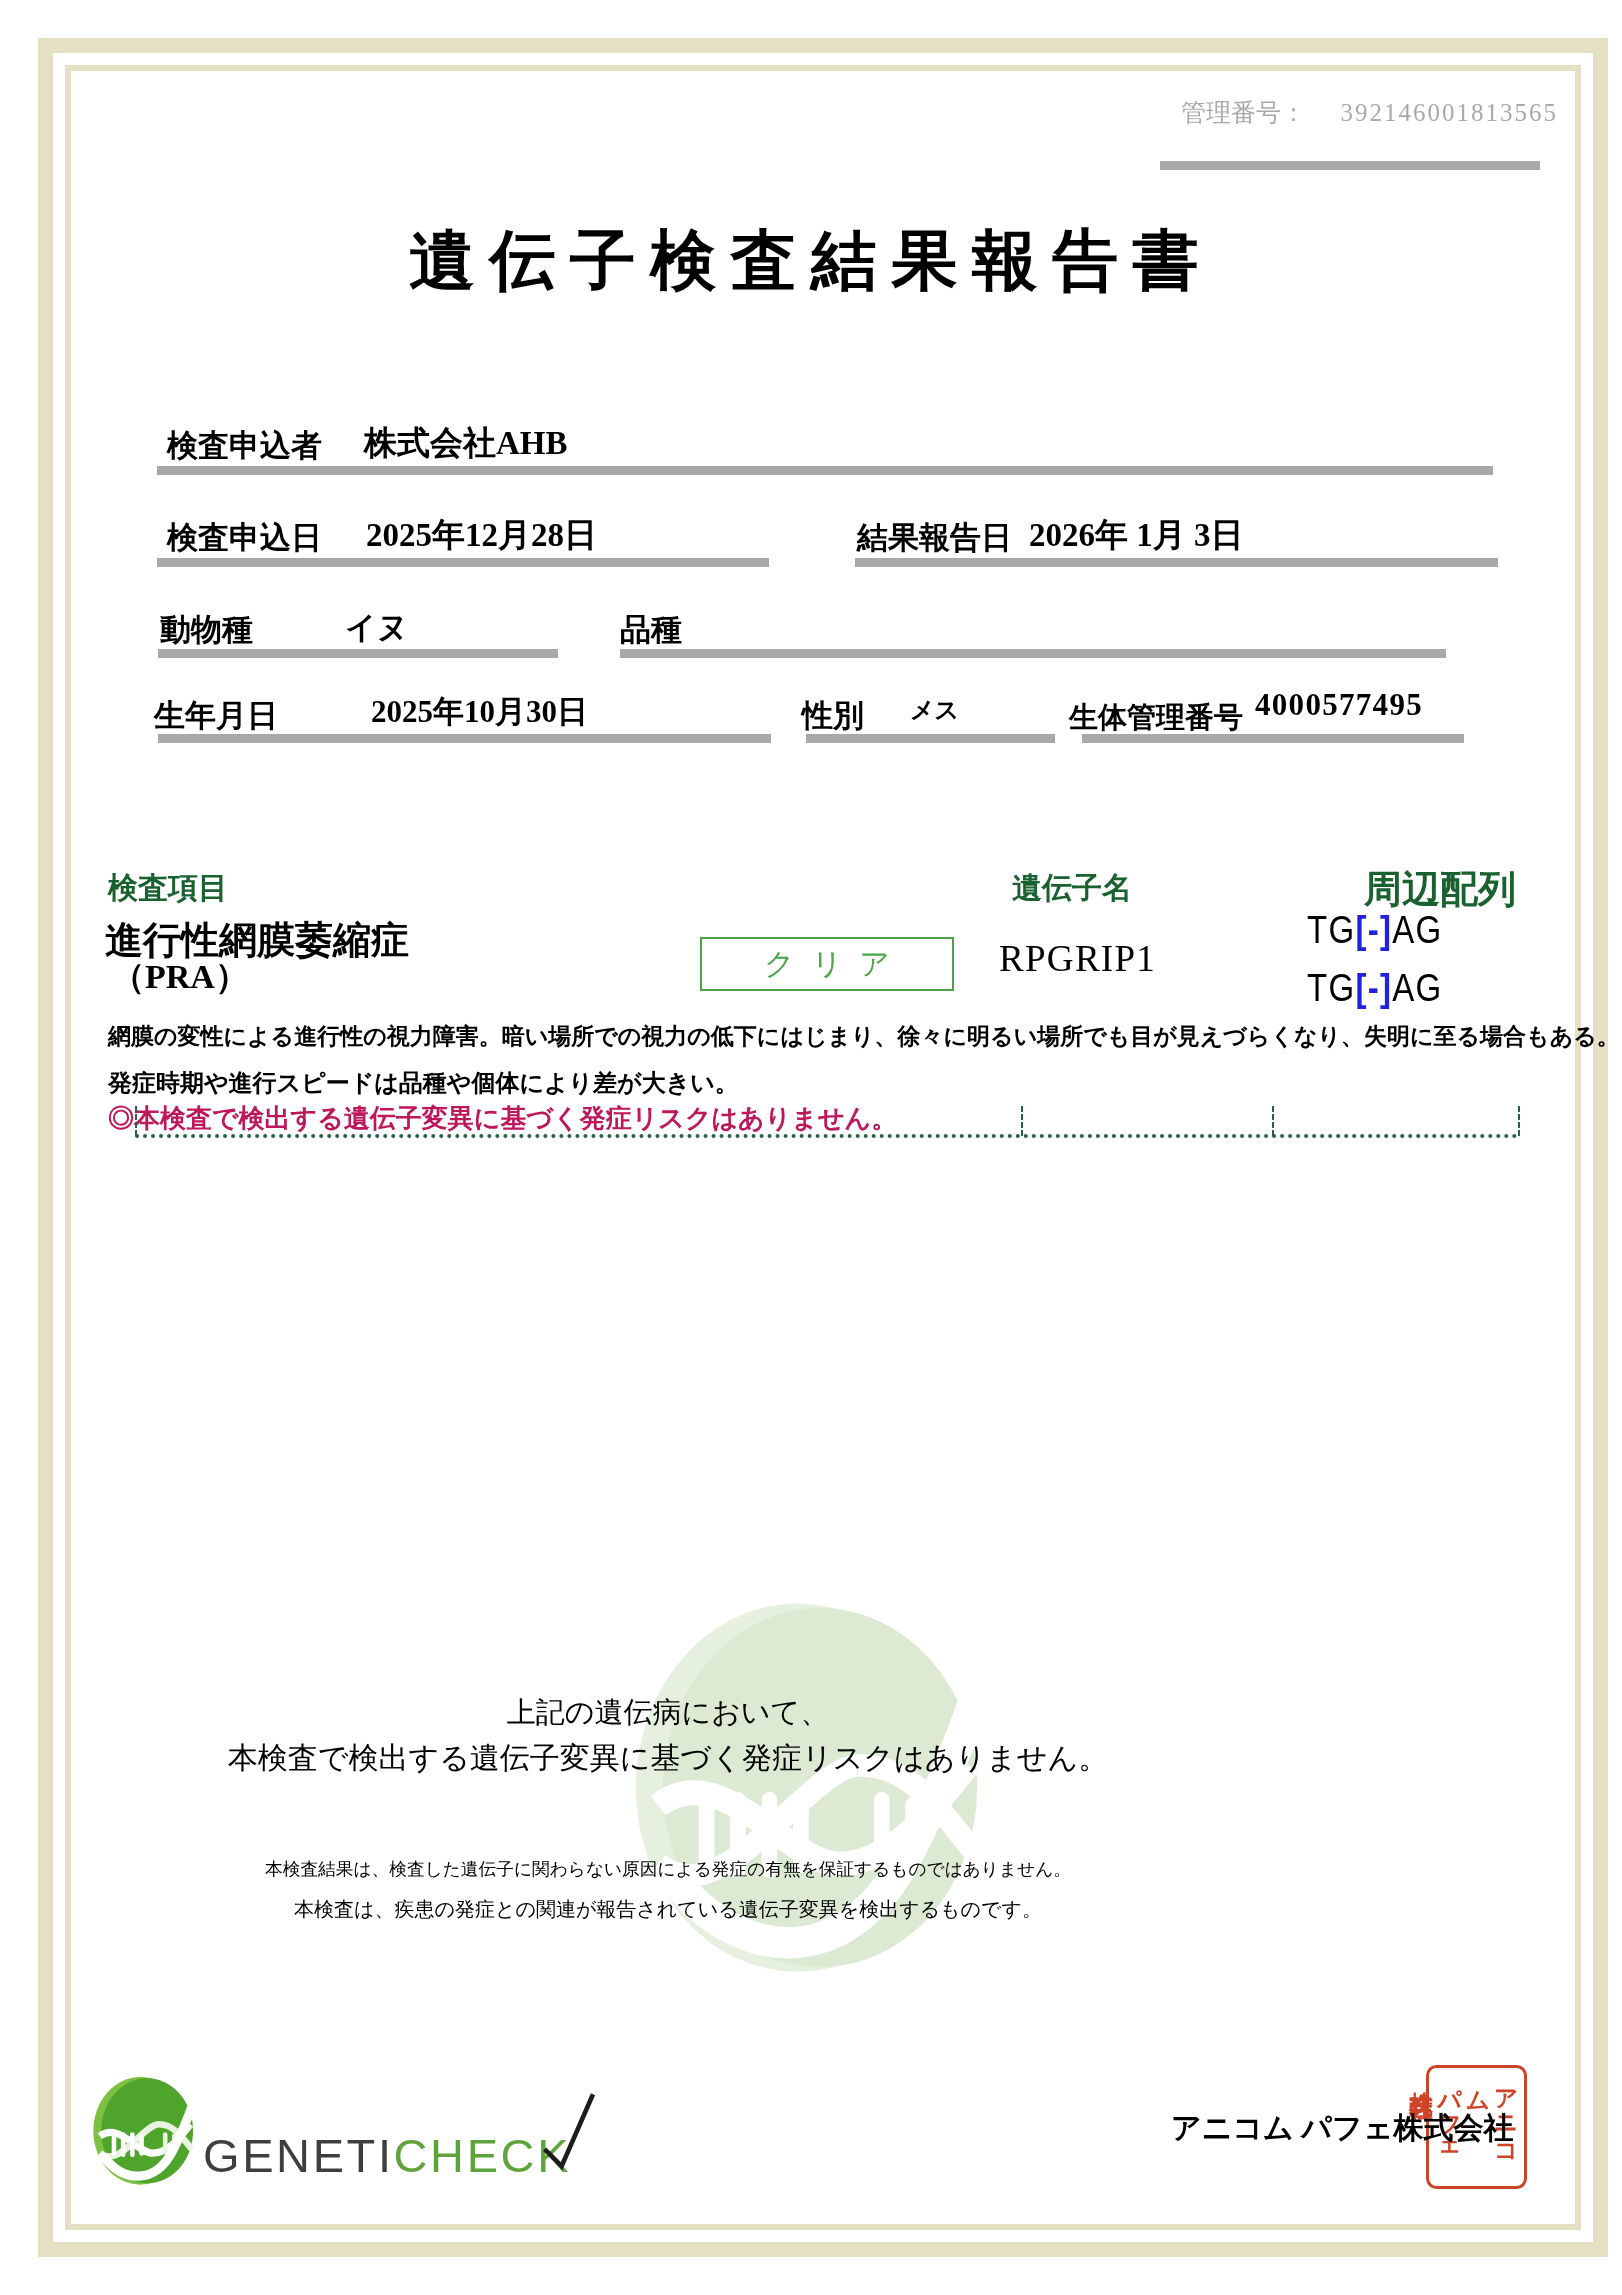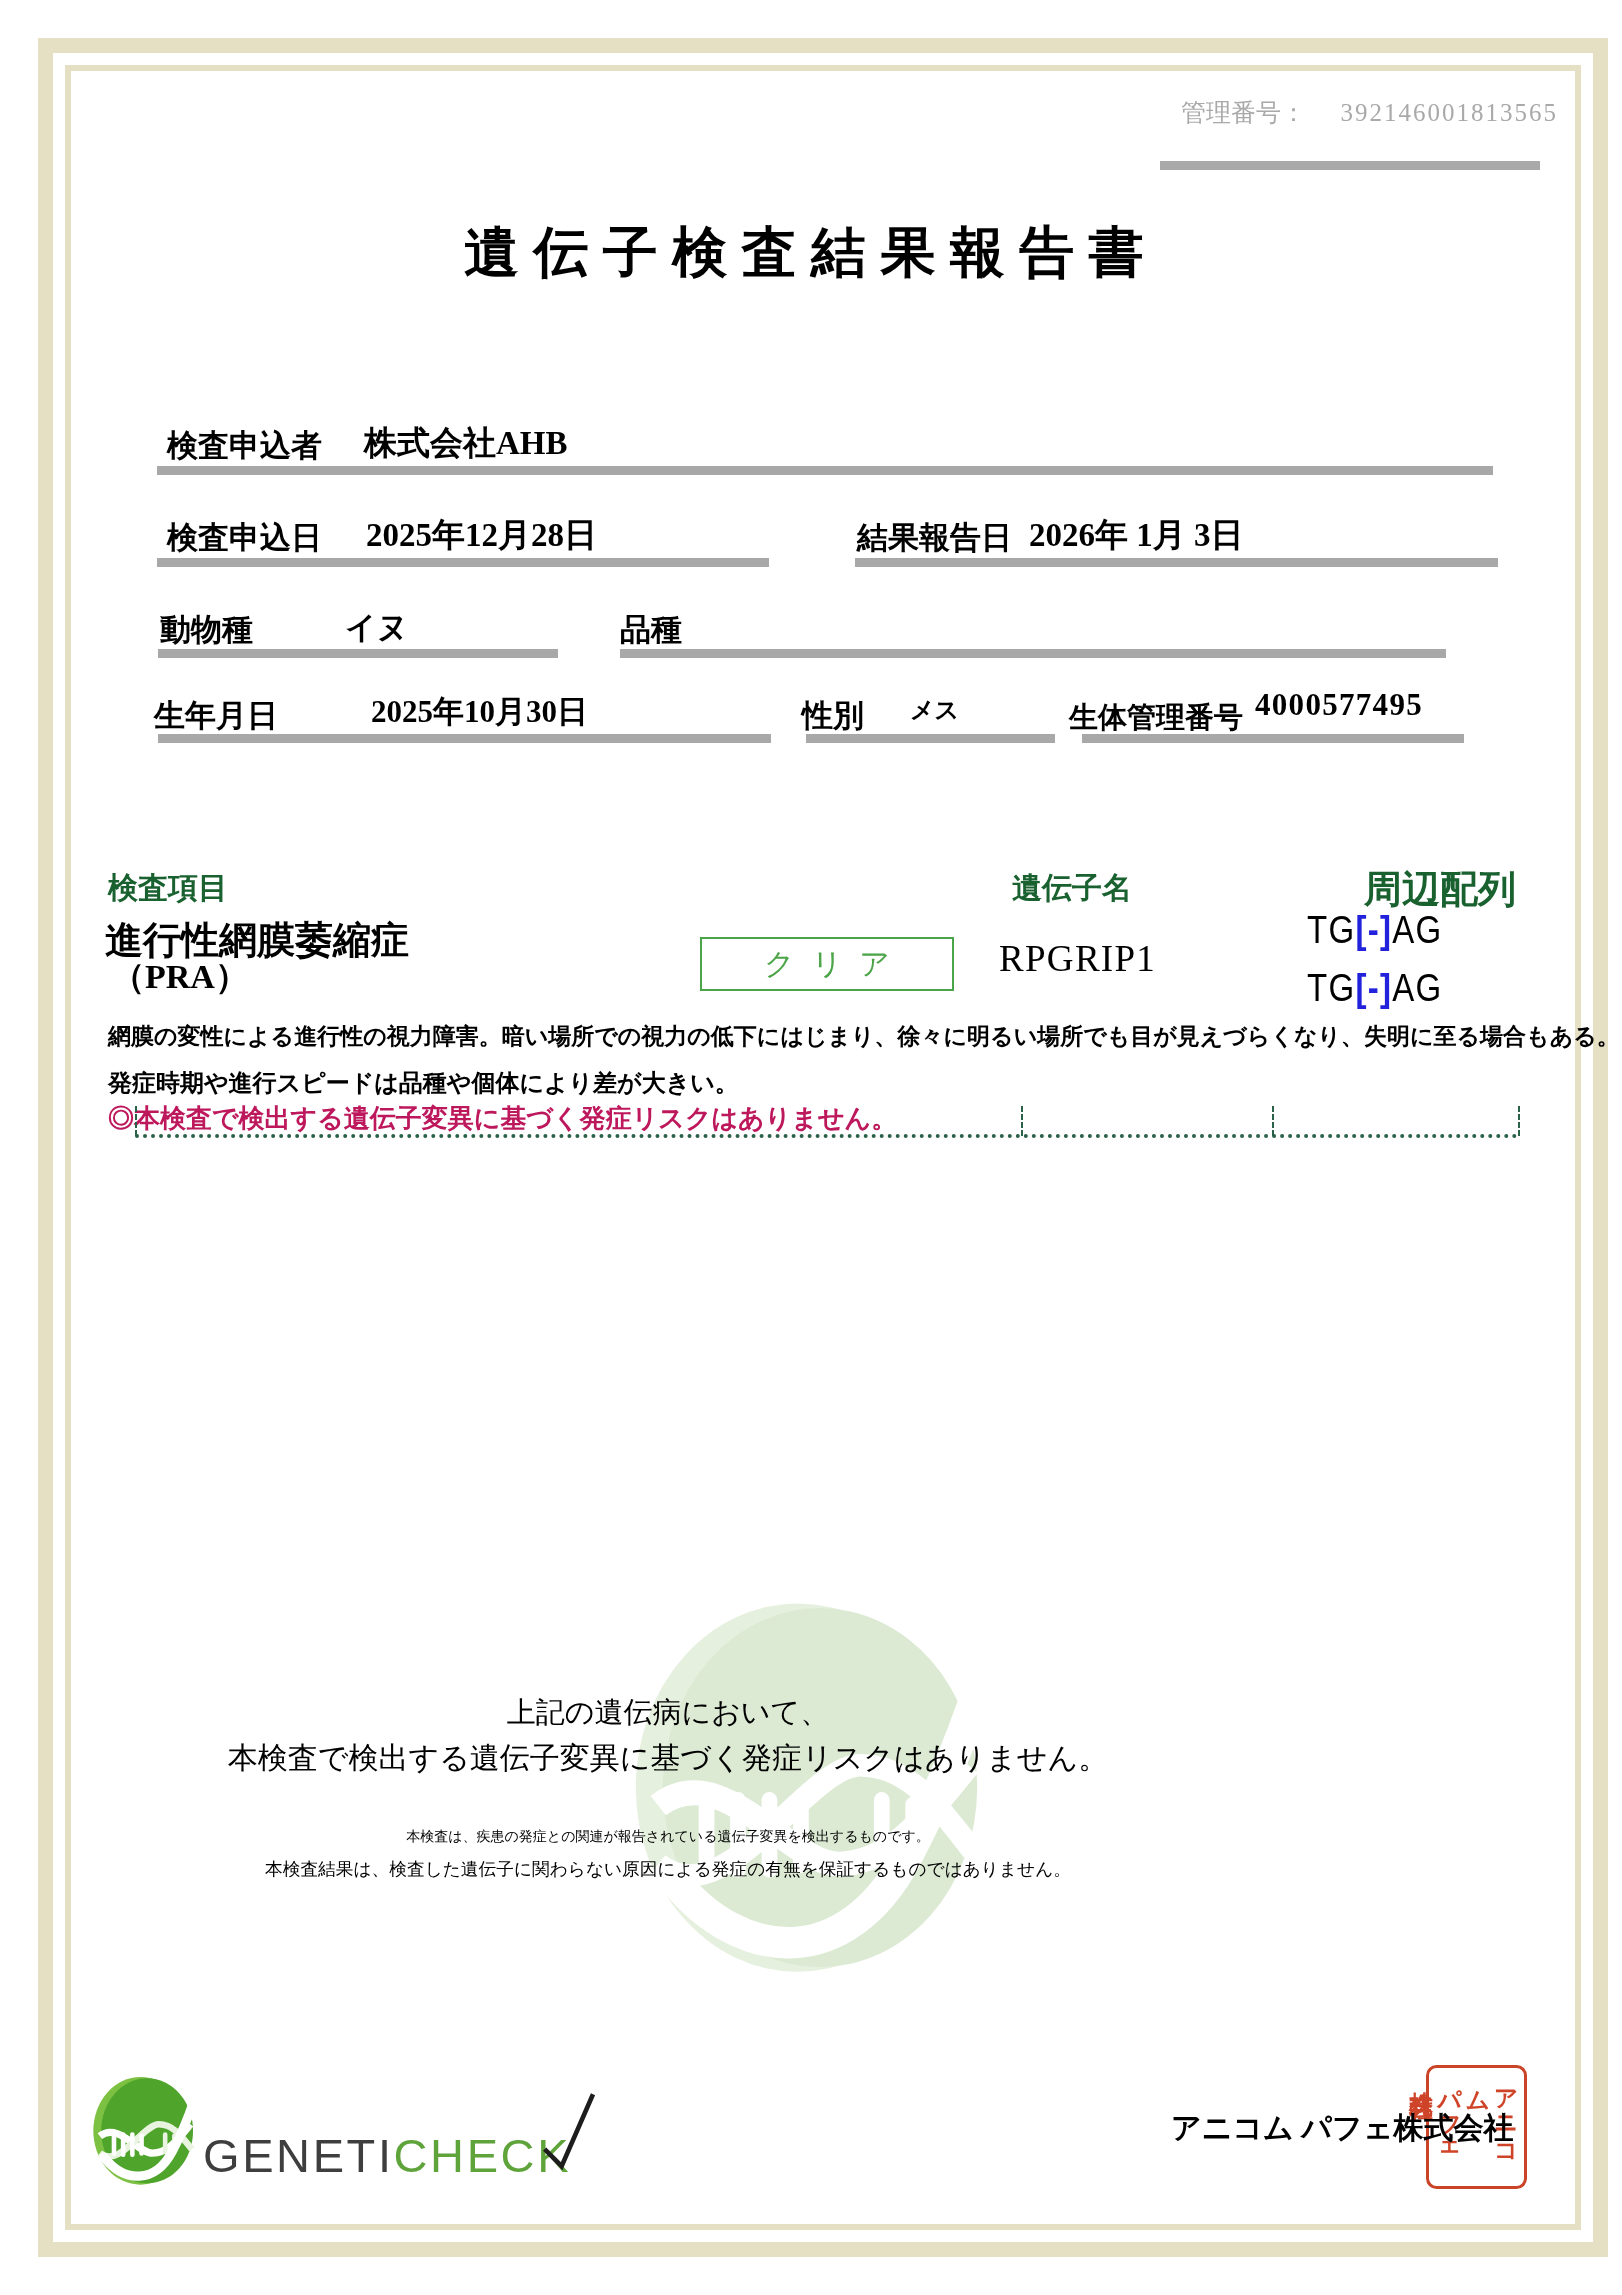--- a/index.html
+++ b/index.html
@@ -43,21 +43,21 @@
   <div class="abs frame-outer"></div>
   <div class="abs frame-inner"></div>
 
   <div class="abs serif" style="right:88px;top:96px;font-size:25px;color:#a9a9a9;white-space:nowrap;">
     <span>管理番号：</span>
     <span style="display:inline-block;width:22px;"></span>
     <span style="letter-spacing:2px;">392146001813565</span>
   </div>
   <div class="bar" style="left:1160px;top:161px;width:380px;background:#a9a9a9;"></div>
 
-  <div class="abs serif" style="left:0;top:216px;width:1622px;text-align:center;font-size:55px;font-weight:600;letter-spacing:14.4px;">遺伝子検査結果報告書</div>
+  <div class="abs serif" style="left:0;top:216px;width:1622px;text-align:center;font-size:66px;font-weight:600;letter-spacing:14.4px;">遺伝子検査結果報告書</div>
 
   <div class="lbl serif" style="left:167px;top:425px;font-size:31px;">検査申込者</div>
   <div class="val serif" style="left:364px;top:421px;font-size:33px;font-weight:bold;">株式会社AHB</div>
   <div class="bar" style="left:157px;top:466px;width:1336px;"></div>
 
   <div class="lbl serif" style="left:167px;top:517px;font-size:31px;">検査申込日</div>
   <div class="val serif" style="left:366px;top:513px;font-size:33px;font-weight:bold;">2025年12月28日</div>
   <div class="lbl serif" style="left:857px;top:517px;font-size:31px;">結果報告日</div>
   <div class="val serif" style="left:1029px;top:513px;font-size:33px;font-weight:bold;">2026年 1月 3日</div>
   <div class="bar" style="left:157px;top:558px;width:612px;"></div>
@@ -117,21 +117,21 @@
     <rect x="44" y="90" width="7" height="38" rx="3.5" fill="#ffffff"></rect>
     <rect x="58" y="90" width="7" height="38" rx="3.5" fill="#ffffff"></rect>
     <rect x="72" y="92" width="7" height="34" rx="3.5" fill="#ffffff"></rect>
     <rect x="108" y="90" width="7" height="34" rx="3.5" fill="#ffffff"></rect>
     <rect x="122" y="92" width="7" height="30" rx="3.5" fill="#ffffff"></rect>
     <path d="M18,128 C50,168 96,168 122,120 C138,90 148,64 156,40" stroke="#ffffff" stroke-width="14" fill="none" stroke-linecap="round"></path>
   </svg>
 
   <div class="msg sans" style="top:1693px;font-size:29px;">上記の遺伝病において、</div>
   <div class="msg sans" style="top:1738px;font-size:30px;">本検査で検出する遺伝子変異に基づく発症リスクはありません。</div>
-  <div class="msg sans" style="top:1828px;font-size:14px;">本検査は、疾患の発症との関連が報告されている遺伝子変異を検出するものです。</div>
+  <div class="msg sans" style="top:1896px;font-size:20px;">本検査は、疾患の発症との関連が報告されている遺伝子変異を検出するものです。</div>
   <div class="msg sans" style="top:1857px;font-size:17.7px;">本検査結果は、検査した遺伝子に関わらない原因による発症の有無を保証するものではありません。</div>
 
   <svg class="abs" style="left:92px;top:2073px;" width="105" height="115" viewBox="0 0 160 175">
     <ellipse cx="74" cy="88" rx="72" ry="82" fill="#7dc142"></ellipse>
     <ellipse cx="84" cy="88" rx="70" ry="80" fill="#4fa42c"></ellipse>
     <path d="M12,96 C40,74 70,122 92,122 C116,122 132,100 150,78" stroke="#ffffff" stroke-width="11" fill="none"></path>
     <path d="M12,122 C42,146 78,78 102,78 C124,78 138,98 152,116" stroke="#e9f4e0" stroke-width="10" fill="none"></path>
     <rect x="30" y="92" width="7" height="34" rx="3.5" fill="#ffffff"></rect>
     <rect x="44" y="90" width="7" height="38" rx="3.5" fill="#ffffff"></rect>
     <rect x="58" y="90" width="7" height="38" rx="3.5" fill="#ffffff"></rect>

